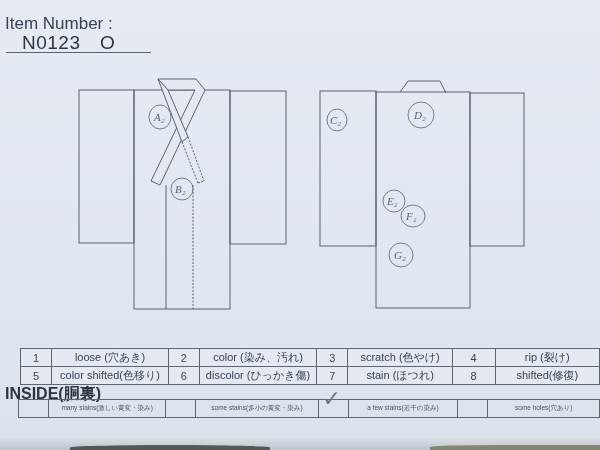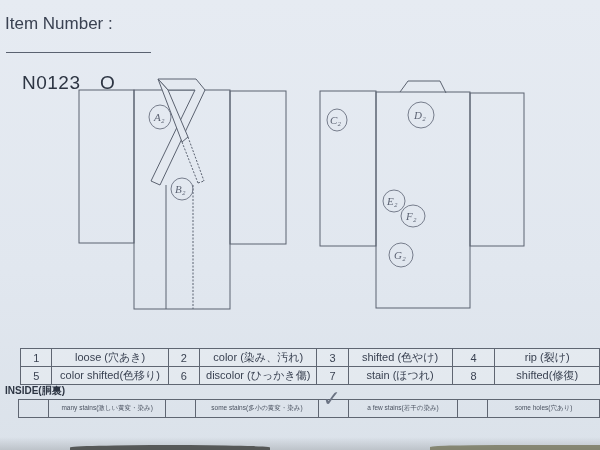--- a/index.html
+++ b/index.html
@@ -2,30 +2,30 @@
 <html><head>
 <meta charset="utf-8">
 <style>
   html, body { margin:0; padding:0; }
   body {
     width:600px; height:450px; overflow:hidden; position:relative;
     background: linear-gradient(180deg, #e6ebf2 0%, #e1e7ef 60%, #dbe2ea 100%);
     font-family: "Liberation Sans", sans-serif; color:#2c3442;
   }
   .item-label { position:absolute; left:5px; top:14px; font-size:17px; color:#3a4252; }
-  .item-number { position:absolute; left:22px; top:30px; font-size:19px; color:#2d3543; letter-spacing:0.5px;margin-top:40px; }
+  .item-number { position:absolute; left:22px; top:30px; font-size:19px; color:#2d3543; letter-spacing:0.5px; }
   .item-line { position:absolute; left:6px; top:52px; width:145px; border-top:1px solid #5a6270; }
   svg.diagram { position:absolute; left:0; top:0; }
   .legend {
     position:absolute; left:20px; top:348px; border-collapse:collapse;
     font-size:11px; color:#3a4252;
   }
   .legend td { border:1px solid #5f6672; height:17px; padding:0 4px; text-align:center; white-space:nowrap; background:rgba(232,236,242,0.6); }
   .legend td.num { width:26px; }
-  .inside-title { position:absolute; left:5px; top:384px; font-size:10px; font-weight:bold; color:#2d3543; }
+  .inside-title { position:absolute; left:5px; top:384px; font-size:16px; font-weight:bold; color:#2d3543; }
   .inside {
     position:absolute; left:18px; top:399px; border-collapse:collapse; font-size:6.5px; color:#4a5260;
   }
   .inside td { border:1px solid #5f6672; height:17px; padding:0 3px; text-align:center; white-space:nowrap; }
   .inside td.box { width:26px; position:relative; }
   .check { position:absolute; left:4px; top:-14px; font-size:22px; color:#6a7282; font-family:"DejaVu Sans", sans-serif; }
   .bottom-shadow { position:absolute; left:0; top:437px; width:600px; height:13px;
     background: linear-gradient(180deg, rgba(220,226,234,0) 0%, rgba(160,165,170,0.5) 100%); }
   .bottom-edge { position:absolute; left:70px; top:445px; width:200px; height:5px; background:#3b3c3a; border-radius:50% 50% 0 0; opacity:0.8; }
   .bottom-edge2 { position:absolute; left:430px; top:445px; width:170px; height:5px; background:#6b6a4a; border-radius:40% 0 0 0; opacity:0.7; }
@@ -92,21 +92,21 @@
 </svg>
 
 <table class="legend">
   <tbody>
       <tr>
     <td class="num">1</td>
     <td style="width:109px">loose (穴あき)</td>
     <td class="num">2</td>
     <td style="width:109px">color (染み、汚れ)</td>
     <td class="num">3</td>
-    <td style="width:99px">shifted (色やけ)</td>
+    <td style="width:99px">scratch (色やけ)</td>
     <td class="num" style="width:40px">4</td>
     <td style="width:103px">rip (裂け)</td>
   </tr>
   <tr>
     <td class="num">5</td>
     <td>color shifted(色移り)</td>
     <td class="num">6</td>
     <td>discolor (ひっかき傷)</td>
     <td class="num">7</td>
     <td>stain (ほつれ)</td>

